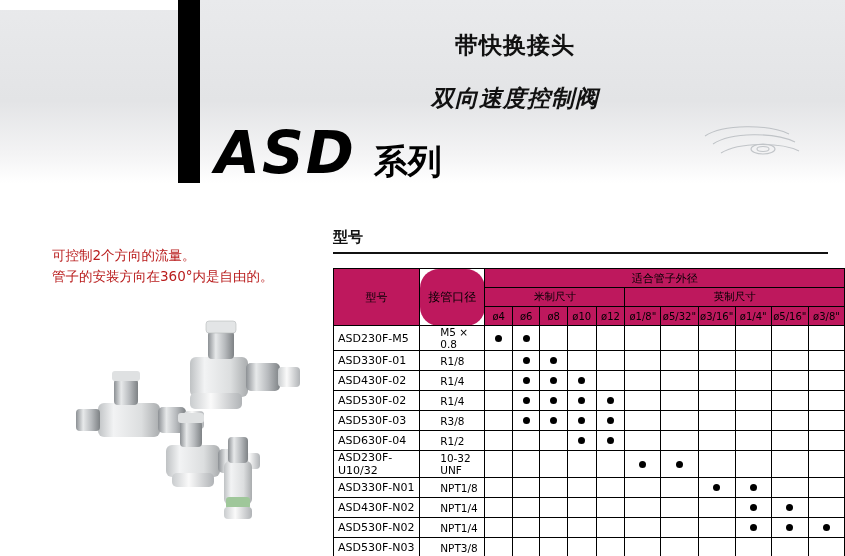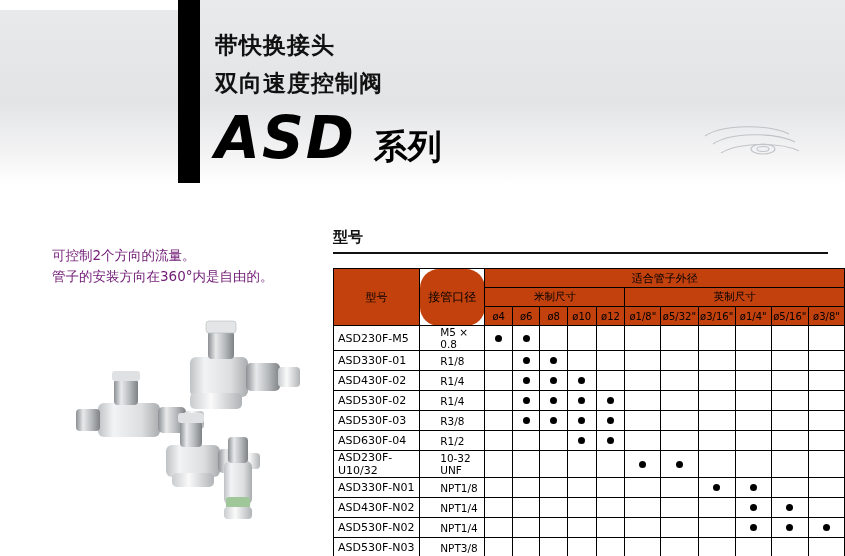--- a/index.html
+++ b/index.html
@@ -46,22 +46,23 @@
     top: 28px;
     width: 600px;
   }
   .header-line1, .header-line2 {
     font-family: "DejaVu Sans", "Liberation Sans", sans-serif;
     font-size: 23px;
     font-weight: 700;
     letter-spacing: 1px;
     color: #111;
     line-height: 34px;
-  }
-  .header-line2 { margin-top: 4px; }
+    text-align: center;
+  }
+  .header-line2 { margin-top: 19px; font-style: italic; }
   .asd-row {
     margin-top: 8px;
     display: flex;
     align-items: baseline;
   }
   .asd-title {
     font-family: "DejaVu Sans", "Liberation Sans", sans-serif;
     font-style: italic;
     font-weight: 700;
     font-size: 58px;
@@ -86,21 +87,21 @@
   }
 
   
   .left-note {
     position: absolute;
     left: 52px;
     top: 245px;
     width: 270px;
     font-size: 13.5px;
     line-height: 21px;
-    color: #701a75;
+    color: #b91c1c;
   }
 
   
   .product-photo {
     position: absolute;
     left: 40px;
     top: 295px;
     width: 290px;
     height: 240px;
   }
@@ -137,21 +138,21 @@
   }
   .model-table th, .model-table td {
     border: 1px solid #000;
     padding: 0;
     text-align: center;
     vertical-align: middle;
     font-weight: normal;
     height: 18px;
   }
   .model-table thead th {
-    background: #c2410c;
+    background: #be185d;
   }
   .th-model {
     width: 92px;
     font-weight: 700;
     font-size: 11px;
   }
   .th-port {
     width: 66px;
     font-weight: 700;
     font-size: 12px;

